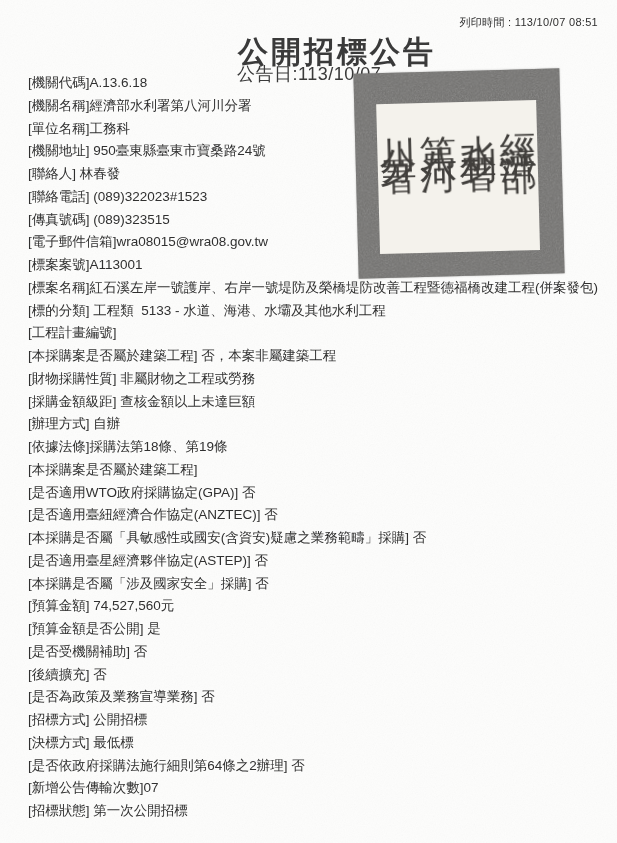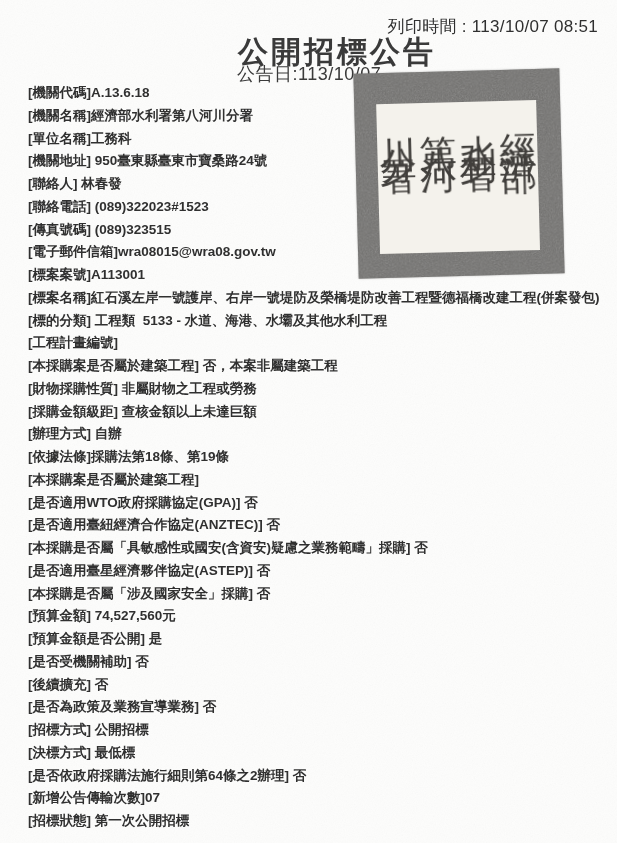--- a/index.html
+++ b/index.html
@@ -10,21 +10,21 @@
     overflow:hidden;
     font-family:"Liberation Sans","DejaVu Sans",sans-serif;
     color:#323232;
   }
   .noise{
     position:absolute;inset:0;width:100%;height:100%;
     opacity:.06;pointer-events:none;
   }
   .print-time{
     position:absolute;top:15px;right:19px;
-    font-size:17px;letter-spacing:.3px;color:#2f2f2f;
+    font-size:11px;letter-spacing:.3px;color:#2f2f2f;
     white-space:pre;
     text-align:right;
   }
   .doc-title{
     position:absolute;top:32px;left:238px;
     font-size:30px;letter-spacing:3px;color:#3a3a3a;
     white-space:pre;
     font-weight:bold;
   }
   .doc-date{
@@ -52,21 +52,21 @@
     font-family:"DejaVu Serif","Liberation Serif",serif;
     font-size:37px;
     line-height:40px;
     letter-spacing:11px;
     color:#413f3c;
     padding-top:4px;
     height:146px;
     filter:blur(.2px);
   }
   .fields{
-    position:absolute;left:28px;top:82px;width:575px;font-weight:bold;
+    position:absolute;left:28px;top:72px;width:575px;
   }
   .line{
     height:22.75px;line-height:22.75px;
     font-size:13.5px;
     white-space:pre;
     color:#303030;
   }
 </style>
 </head>
 <body>

